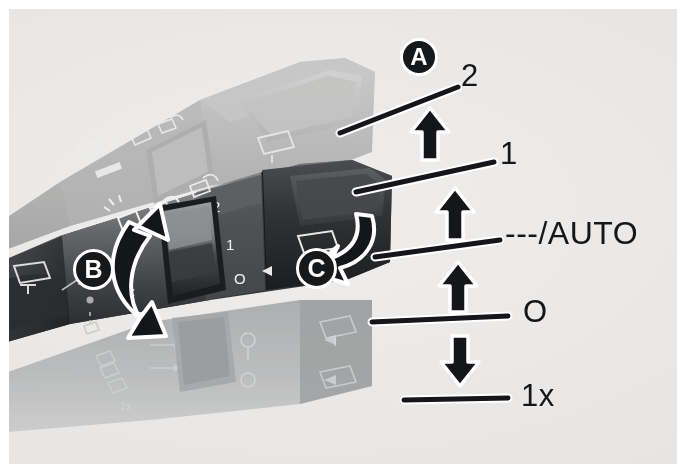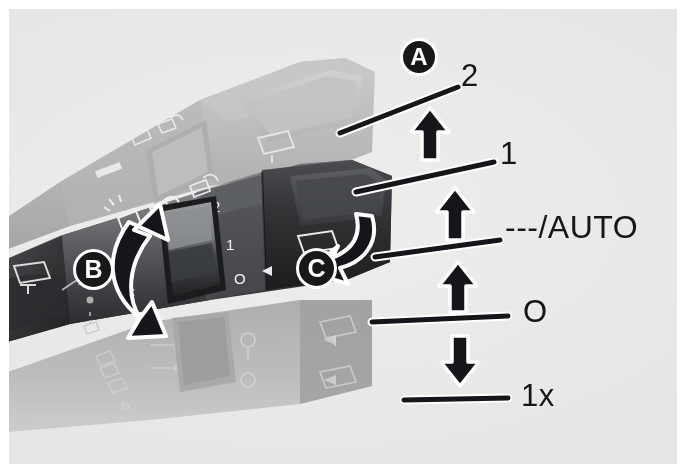--- a/index.html
+++ b/index.html
@@ -53,21 +53,21 @@
     letter-spacing:0.5px;
     white-space:nowrap;
     text-shadow:
       1.5px 0 0 #eceae8,-1.5px 0 0 #eceae8,
       0 1.5px 0 #eceae8,0 -1.5px 0 #eceae8,
       1px 1px 0 #eceae8,-1px -1px 0 #eceae8,
       1px -1px 0 #eceae8,-1px 1px 0 #eceae8;
   }
   #lbl-2{left:461px;top:58px;}
   #lbl-1{left:500px;top:136px;}
-  #lbl-auto{left:505px;top:209px;font-size:32px;}
+  #lbl-auto{left:505px;top:215px;font-size:32px;}
   #lbl-o{left:523px;top:294px;}
   #lbl-1x{left:521px;top:378px;}
 </style>
 </head>
 <body>
 
 <div id="stage">
   <div id="plate"></div>
 
   <svg class="layer" viewBox="0 0 686 474" xmlns="http://www.w3.org/2000/svg">

